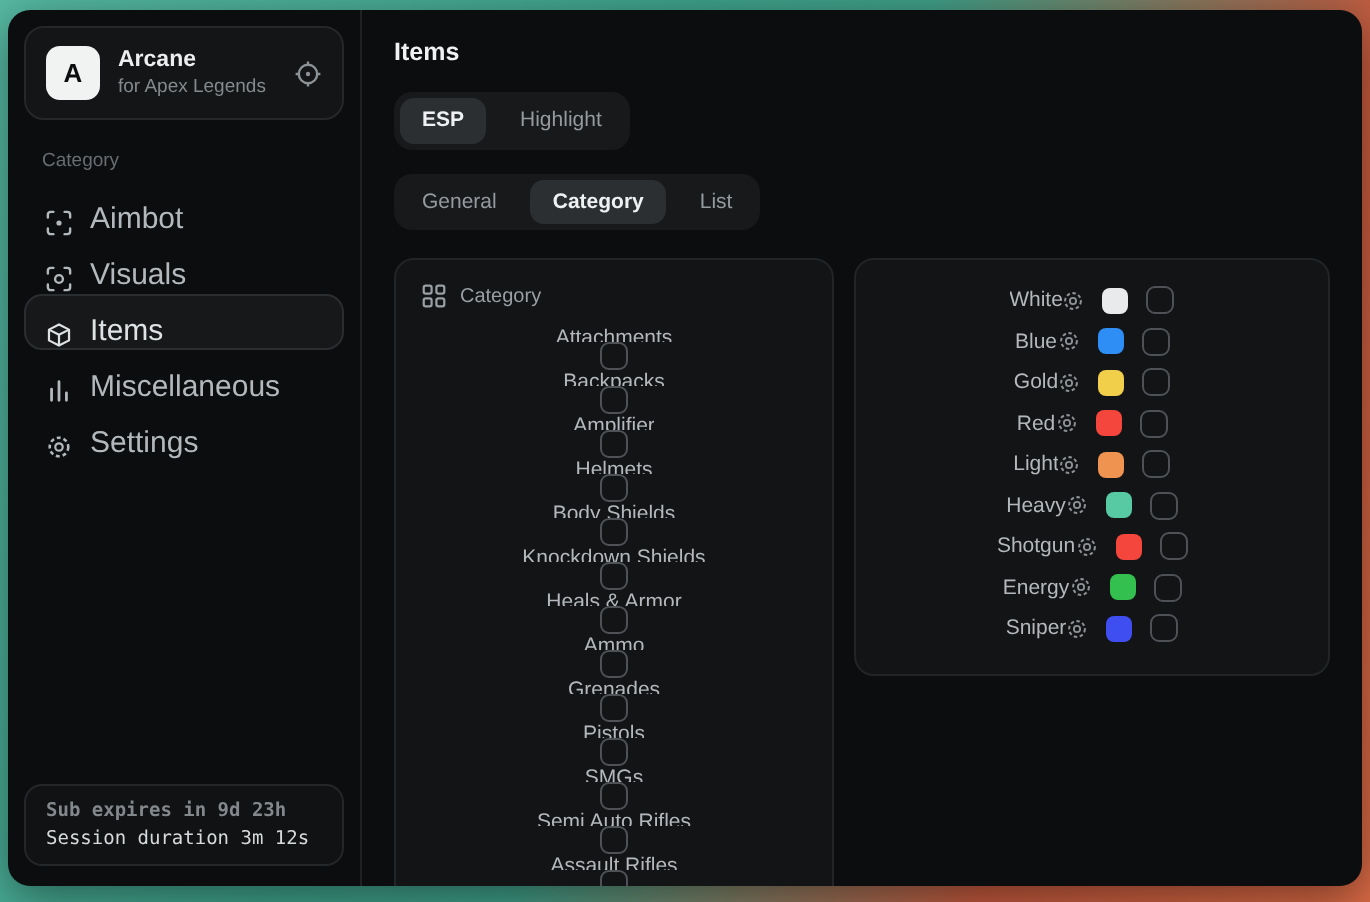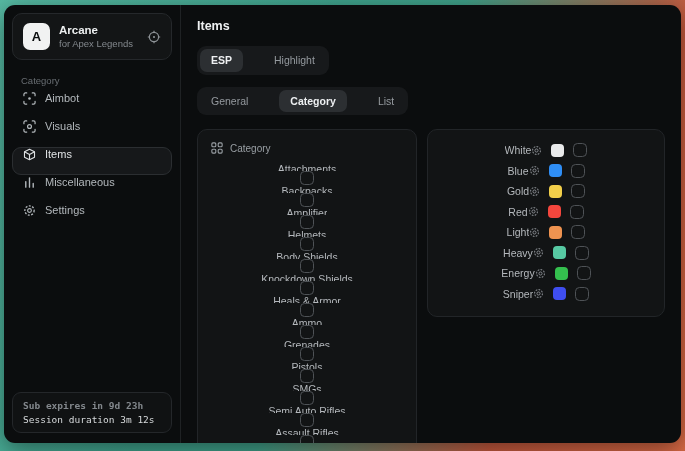--- a/index.html
+++ b/index.html
@@ -27,39 +27,39 @@
   .logo {
     width:27px; height:27px; border-radius:7px; background:#f1f2f2;
     color:#0b0d0e; font-weight:700; font-size:13px;
     display:flex; align-items:center; justify-content:center; flex:0 0 27px;
   }
   .side-title { font-size:11.5px; font-weight:700; color:#eceeef; line-height:1.3; }
   .side-sub { font-size:9.5px; color:#84898e; line-height:1.3; }
   .side-header .hicon { margin-left:auto; display:flex; }
   .section-label { margin:15px 9px 5px; font-size:9.5px; color:#686d72; }
   .nav-item {
-    height:28px; display:flex; align-items:flex-start; gap:9px;
+    height:28px; display:flex; align-items:flex-end; gap:9px;
     padding:0 9px; border-radius:9px; border:1px solid transparent;
-    color:#b3b8bc; font-size:11px; cursor:pointer;
+    color:#b3b8bc; font-size:15px; cursor:pointer;
   }
   .nav-item .nicon { display:flex; width:14px; justify-content:center; }
   .nav-item.selected { background:#16181a; border-color:#2b2e31; color:#dfe2e4; }
   .side-footer {
     margin-top:auto; background:#101213; border:1px solid #24272a;
     border-radius:9px; padding:7px 10px;
     font-family:"DejaVu Sans Mono","Liberation Mono",monospace;
   }
   .foot-line1 { font-size:9.5px; color:#83888d; margin-bottom:3px;font-weight:bold; }
   .foot-line2 { font-size:9.5px; color:#d7dadc; }
   
   .main { flex:1; padding:14px 16px 0; display:flex; flex-direction:column; min-width:0; }
   .page-title { font-size:12.5px; font-weight:700; color:#eff1f2; margin-bottom:13px; }
   .seg {
     display:inline-flex; align-self:flex-start; background:#17191b;
-    border-radius:9px; padding:3px; gap:20px;
+    border-radius:9px; padding:3px; gap:6px;
   }
   .seg + .seg { margin-top:12px; }
   .seg-btn {
     padding:5px 11px; border-radius:7px; font-size:10.5px; color:#959a9f;
     background:transparent; border:none; cursor:pointer;
     font-family:inherit; line-height:1.2;
   }
   .seg-btn.selected { background:#2c2f32; color:#eef0f2; font-weight:700; }
   .panels { display:flex; gap:10px; margin-top:14px; align-items:flex-start; }
   .panel {
@@ -320,20 +320,33 @@
                   <svg width="11" height="11" viewBox="0 0 12 12" fill="none" stroke="#8e9297">
                     <circle cx="6" cy="6" r="4.3" stroke-width="1.1" stroke-dasharray="1.9 1.4"></circle>
                     <circle cx="6" cy="6" r="1.7" stroke-width="1"></circle>
                   </svg>
                 </span>
                 <span class="swatch" style="background-color: rgb(87, 201, 163);"></span>
                 <span class="checkbox"></span>
               </span>
           </div>
           <div class="rrow">
+            <span class="rlabel">Shotgun</span>
+            <span class="rctrl">
+                <span class="gear">
+                  <svg width="11" height="11" viewBox="0 0 12 12" fill="none" stroke="#8e9297">
+                    <circle cx="6" cy="6" r="4.3" stroke-width="1.1" stroke-dasharray="1.9 1.4"></circle>
+                    <circle cx="6" cy="6" r="1.7" stroke-width="1"></circle>
+                  </svg>
+                </span>
+                <span class="swatch" style="background-color: rgb(244, 70, 61);"></span>
+                <span class="checkbox"></span>
+              </span>
+          </div>
+          <div class="rrow">
             <span class="rlabel">Energy</span>
             <span class="rctrl">
                 <span class="gear">
                   <svg width="11" height="11" viewBox="0 0 12 12" fill="none" stroke="#8e9297">
                     <circle cx="6" cy="6" r="4.3" stroke-width="1.1" stroke-dasharray="1.9 1.4"></circle>
                     <circle cx="6" cy="6" r="1.7" stroke-width="1"></circle>
                   </svg>
                 </span>
                 <span class="swatch" style="background-color: rgb(52, 192, 78);"></span>
                 <span class="checkbox"></span>

